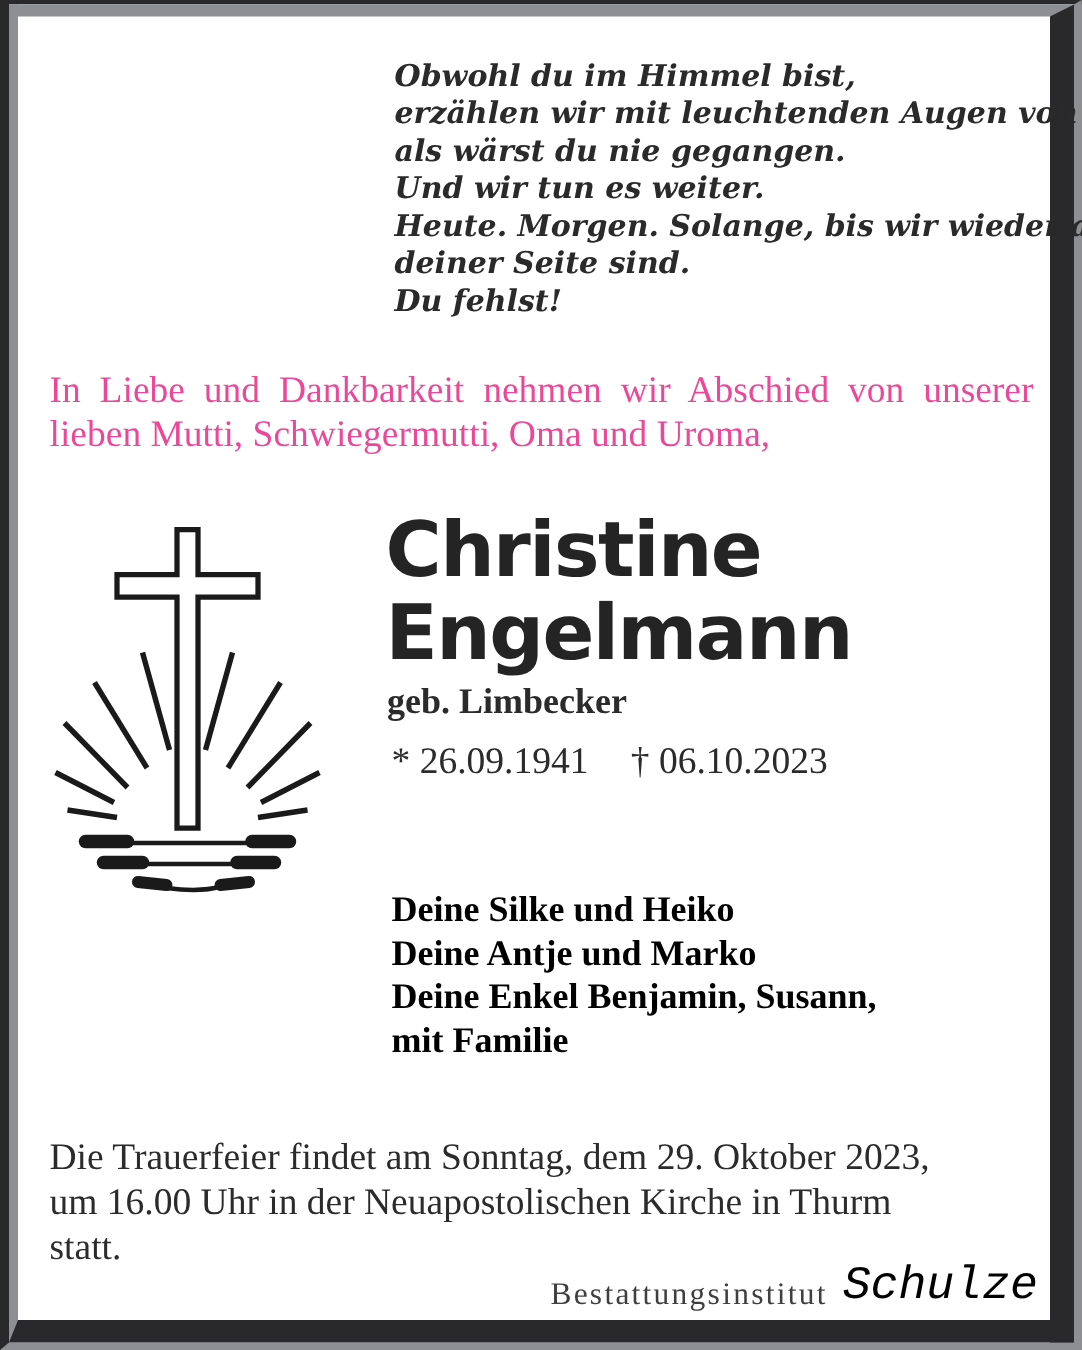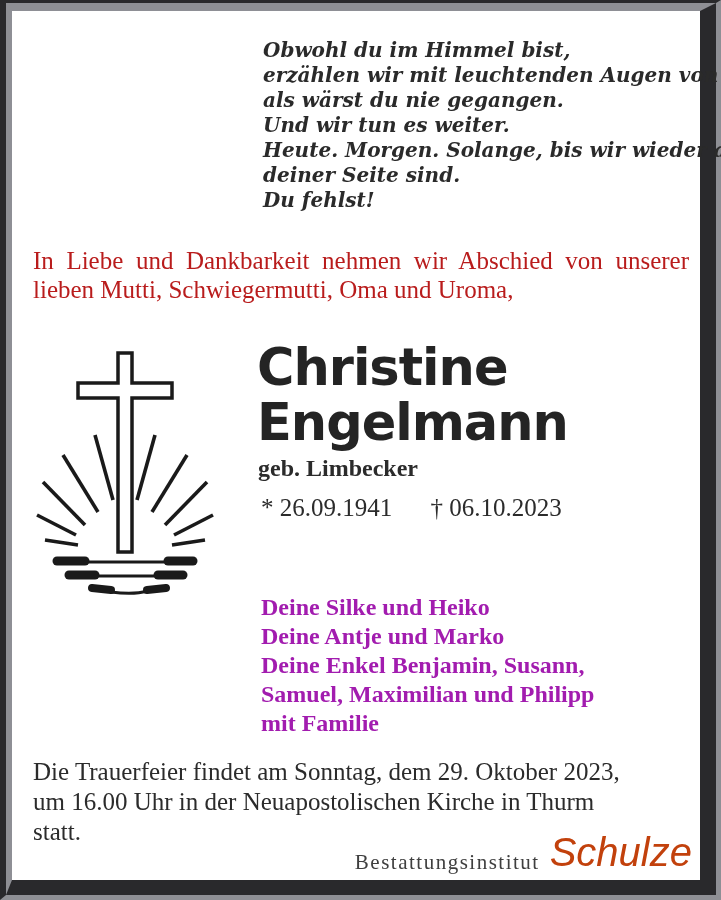--- a/index.html
+++ b/index.html
@@ -41,21 +41,21 @@
     color: #2a2a2a;
     white-space: nowrap;
   }
   .intro {
     position: absolute;
     left: 21px;
     top: 235px;
     width: 656px;
     font-size: 25px;
     line-height: 29px;
-    color: #b91c1c;
+    color: #ec4899;
   }
   .intro .justify-line {
     text-align: justify;
     text-align-last: justify;
   }
   .emblem {
     position: absolute;
     left: 16px;
     top: 334px;
     width: 212px;
@@ -83,37 +83,37 @@
     white-space: nowrap;
   }
   .dates {
     position: absolute;
     left: 249px;
     top: 483px;
     font-size: 25px;
     color: #2b2b2b;
     white-space: nowrap;
   }
-  .dates .birth { margin-right: 32px; }
+  .dates .birth { margin-right: 22px; }
   .tribute {
     position: absolute;
     left: 248px;
     top: 535px;
     font-size: 25px;
     color: #2b2b2b;
     white-space: nowrap;
   }
   .mourners {
     position: absolute;
     left: 249px;
     top: 582px;
     font-weight: bold;
     font-size: 24px;
     line-height: 29px;
-    color: #a21caf;
+    color: #000000;
     white-space: nowrap;
   }
   .service {
     position: absolute;
     left: 21px;
     top: 746px;
     font-size: 25px;
     line-height: 30px;
     color: #2b2b2b;
     white-space: nowrap;
@@ -126,24 +126,24 @@
     align-items: flex-end;
     gap: 10px;
     white-space: nowrap;
   }
   .fh-prefix {
     font-size: 21px;
     letter-spacing: 1.5px;
     color: #3f3f3f;
   }
   .fh-name {
-    font-family: Liberation Sans, sans-serif;
+    font-family: Liberation Mono, monospace;
     font-style: italic;
-    font-size: 40px;
-    color: #c2410c;
+    font-size: 31px;
+    color: #000000;
   }
 </style>
 </head>
 <body>
 
 <div class="card">
   <div class="frame-inner">
 
     <div class="poem">
       <div>Obwohl du im Himmel bist,</div>
@@ -199,21 +199,20 @@
     <div class="dates">
       <span class="birth">* 26.09.1941</span>
       <span class="death">† 06.10.2023</span>
     </div>
 
 
     <div class="mourners">
       <div>Deine Silke und Heiko</div>
       <div>Deine Antje und Marko</div>
       <div>Deine Enkel Benjamin, Susann,</div>
-      <div>Samuel, Maximilian und Philipp</div>
       <div>mit Familie</div>
     </div>
 
     <div class="service">
       <div>Die Trauerfeier findet am Sonntag, dem 29. Oktober 2023,</div>
       <div>um 16.00 Uhr in der Neuapostolischen Kirche in Thurm</div>
       <div>statt.</div>
     </div>
 
     <div class="funeral-home">

